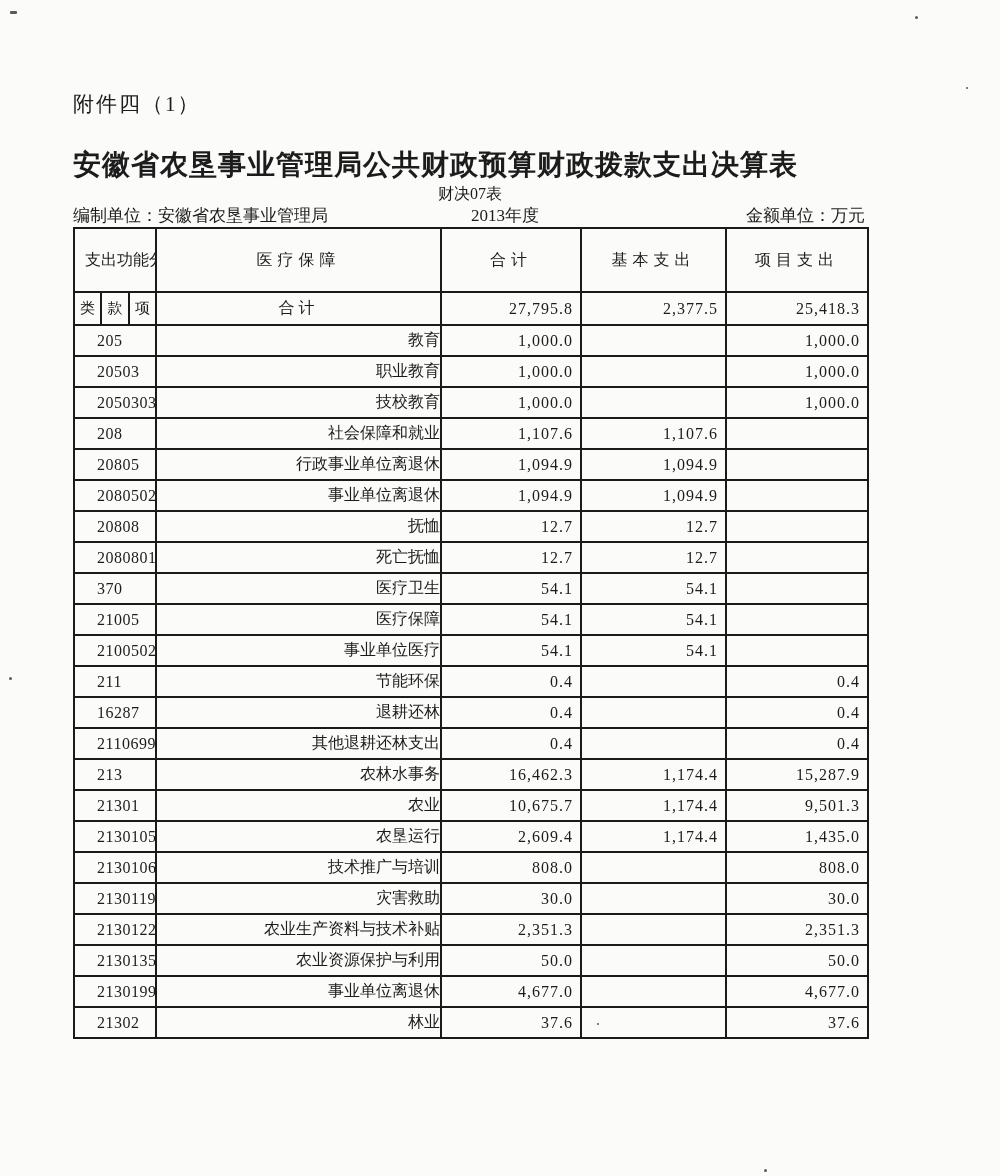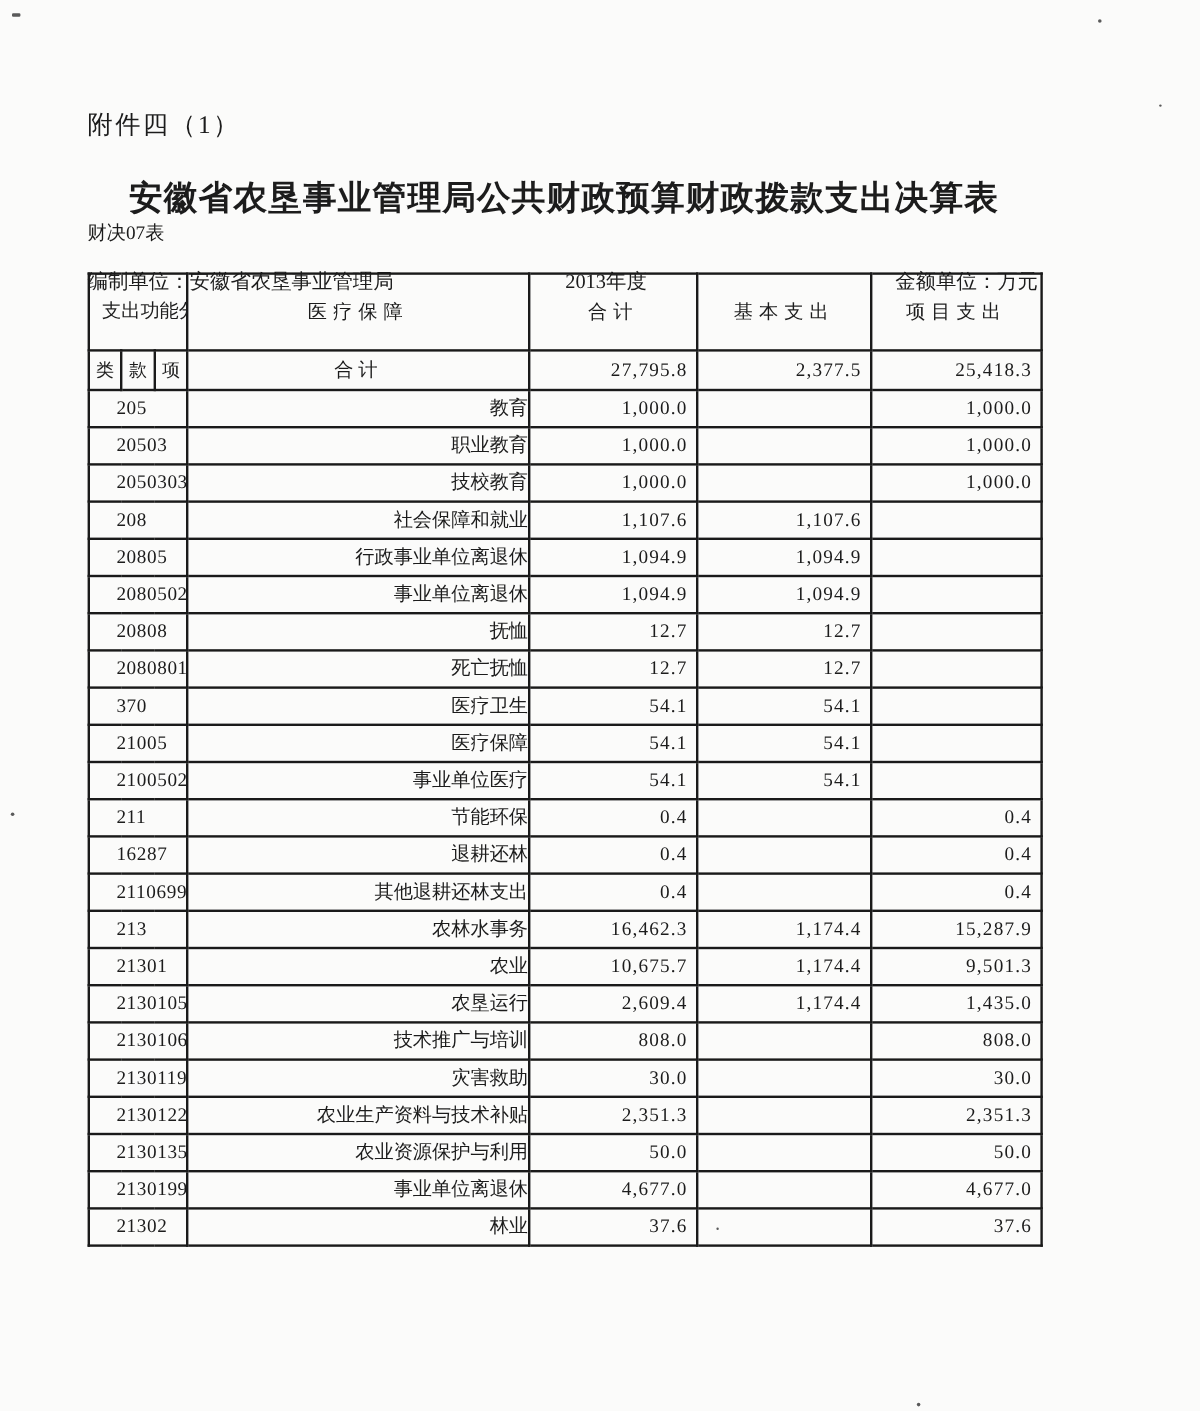--- a/index.html
+++ b/index.html
@@ -11,32 +11,30 @@
     color: #1c1c1c;
     font-family: "Liberation Serif", "DejaVu Serif", serif;
     overflow: hidden;
   }
   .attachment {
     position: absolute; left: 73px; top: 90px;
     font-size: 21px; letter-spacing: 2px;
   }
   .title {
     position: absolute; left: 73px; top: 146px; width: 794px;
-    text-align: center;
     font-size: 28px; font-weight: bold; letter-spacing: 1px;
     white-space: nowrap;
   }
   .form-no {
     position: absolute; left: 73px; top: 184px; width: 794px;
-    text-align: left; font-size: 16px;
+    text-align: center; font-size: 16px;
   }
   .meta {
     position: absolute; left: 73px; top: 204px; width: 794px; height: 22px;
     font-size: 17px;
-    margin-top: 19px;
   }
   .meta .unit   { position: absolute; left: 0; }
   .meta .year   { position: absolute; left: 398px; }
   .meta .amount { position: absolute; right: 2px; }
 
   table.sheet {
     position: absolute; left: 73px; top: 227px;
     border-collapse: collapse;
     table-layout: fixed;
     width: 794px;

